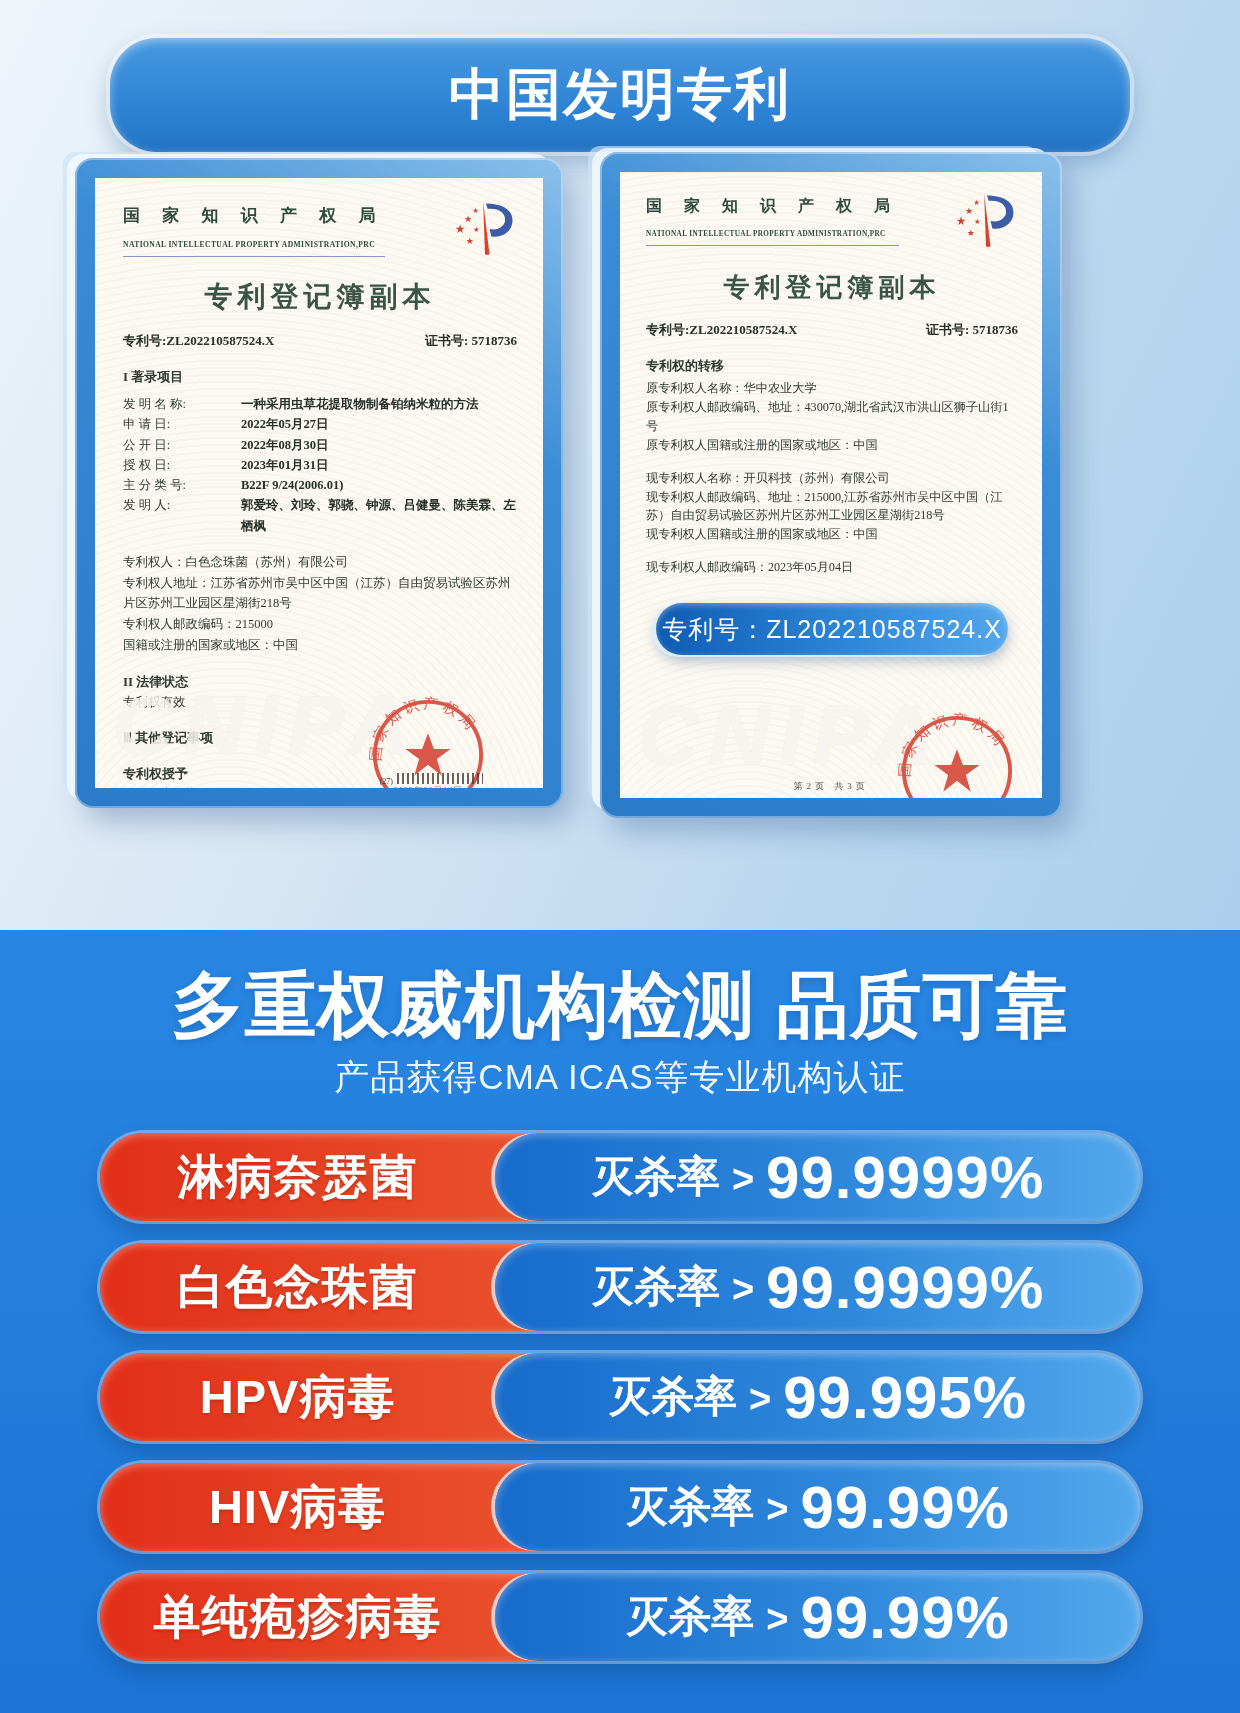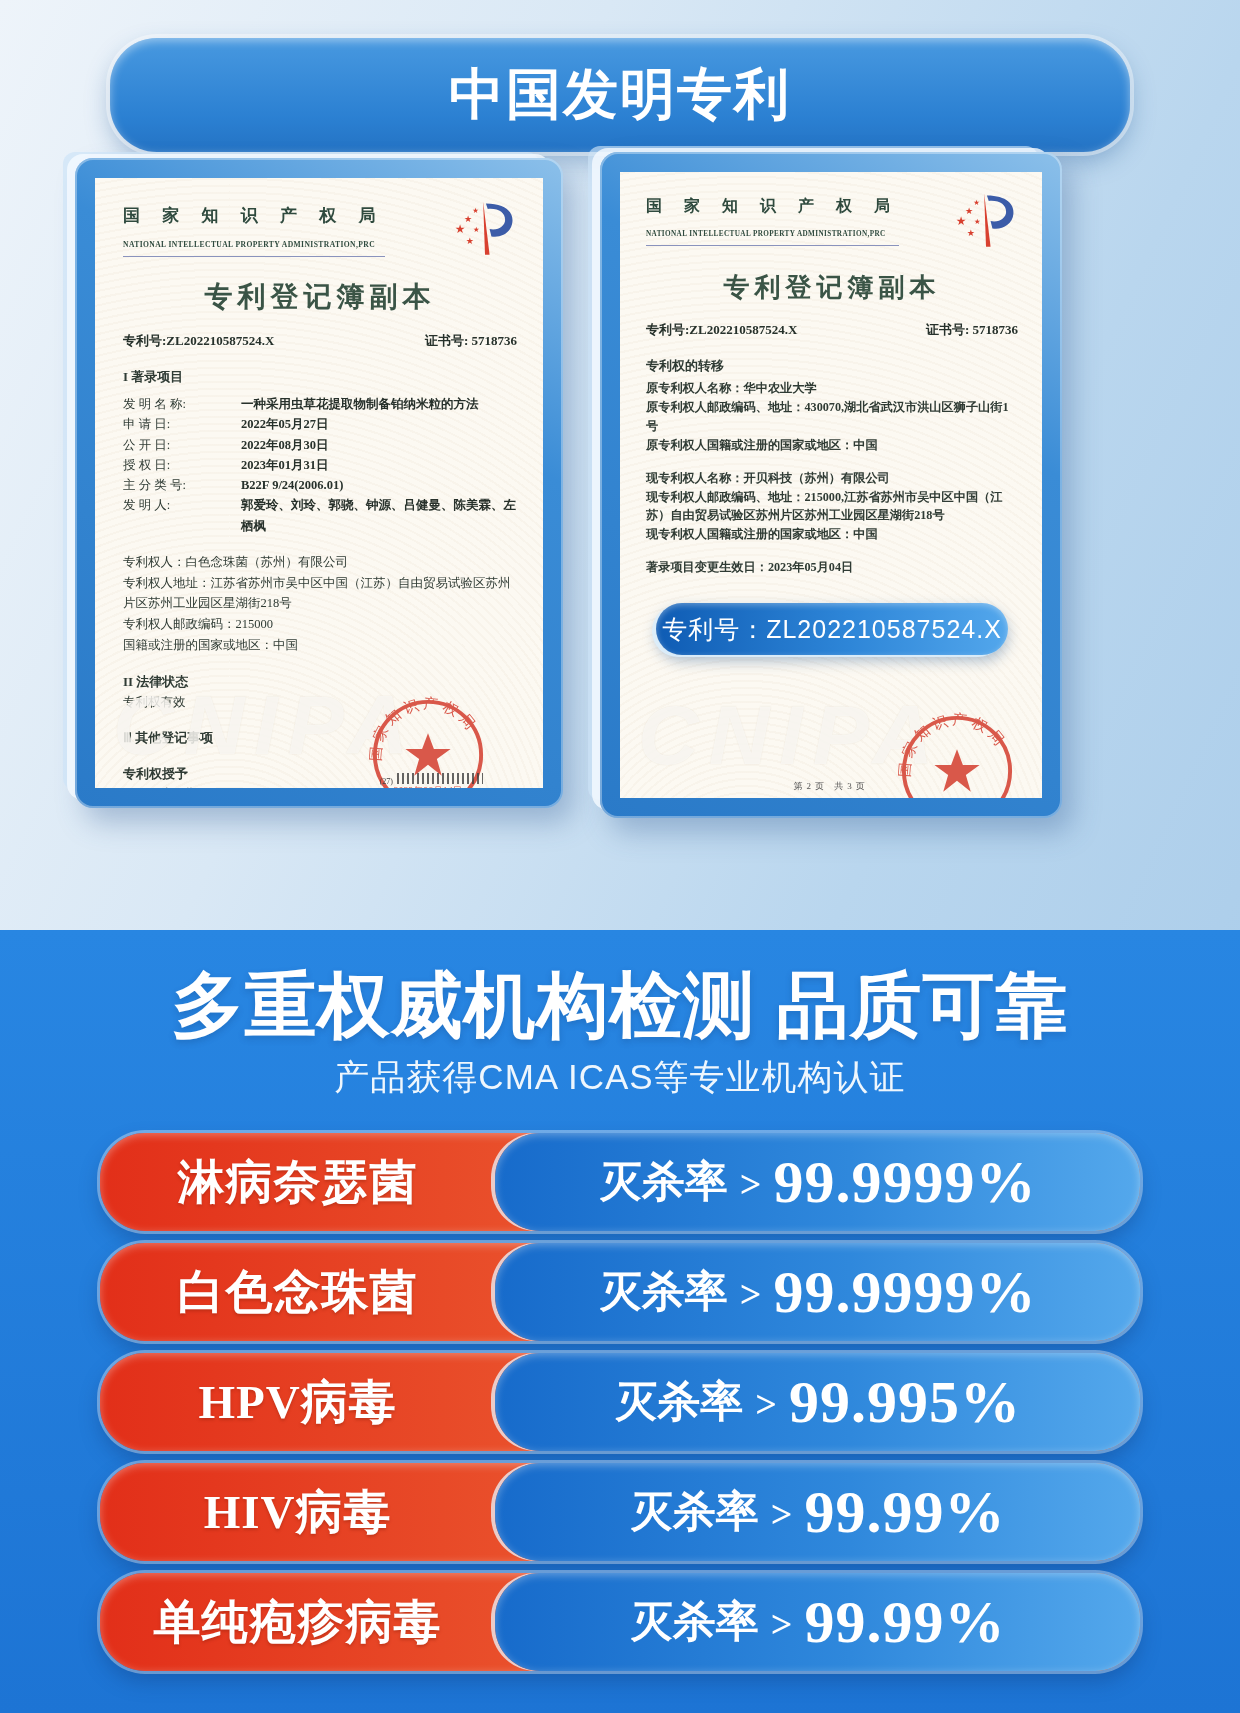--- a/index.html
+++ b/index.html
@@ -47,21 +47,21 @@
   .plain    { font-size:12.5px; margin-top:3px; }
 
   .field { display:flex; font-size:12.5px; line-height:1.62; }
   .fields { margin-top:8px; }
   .flabel { flex:0 0 118px; white-space:nowrap; }
   .fvalue { flex:1; font-weight:600; color:#27312b; }
   .owner  { margin-top:16px; font-size:12.5px; line-height:1.6; }
   .owner div { margin-top:1px; }
 
   .rline { font-size:12.2px; line-height:1.55; }
-  .rblock { margin-top:14px;font-weight:bold; }
+  .rblock { margin-top:14px; }
 
   
   .badge { margin:26px auto 0 auto; width:352px; height:52px; border-radius:26px;
            background:linear-gradient(90deg,#0f5cb4 0%,#2e86d8 55%,#53a7ec 100%);
            box-shadow:-4px 2px 0 rgba(220,238,252,0.9), 0 6px 14px rgba(30,80,140,0.35),
                       inset 0 2px 6px rgba(255,255,255,0.35);
            display:flex; align-items:center; justify-content:center;
            font-family:"Liberation Sans", sans-serif; font-size:25px; color:#fff; letter-spacing:1px; }
 
   
@@ -80,24 +80,24 @@
 
   
   .bottom { position:absolute; left:0; top:930px; width:1240px; height:783px;
             background:linear-gradient(180deg,#2886e2 0%,#1d74d4 100%); }
   .sec-title { position:absolute; top:28px; width:100%; text-align:center;
                font-size:72px; font-weight:900; color:#fff; letter-spacing:1px;
                text-shadow:0 3px 6px rgba(15,60,120,0.25); }
   .sec-sub { position:absolute; top:124px; width:100%; text-align:center;
              font-size:35px; color:#eef6fd; font-weight:400; letter-spacing:1px; }
 
-  .prow { position:absolute; left:100px; width:1040px; height:98px; border-radius:45px;
+  .prow { position:absolute; left:100px; width:1040px; height:88px; border-radius:45px;
           background:linear-gradient(90deg,#e22f19 0%,#ec5c32 55%,#f2854f 100%);
           box-shadow:0 0 0 3px rgba(255,255,255,0.35), 0 10px 20px rgba(15,55,115,0.35),
-                     inset 0 2px 8px rgba(255,255,255,0.35);font-family:Liberation Serif, serif; }
+                     inset 0 2px 8px rgba(255,255,255,0.35); }
   .prow-name { position:absolute; left:0; top:0; width:38%; height:100%;
                display:flex; align-items:center; justify-content:center;
                font-size:47px; font-weight:bold; color:#fff; letter-spacing:1px;
                text-shadow:0 2px 3px rgba(130,30,10,0.35); }
   .prow-blue { position:absolute; left:38%; right:0; top:0; bottom:0; border-radius:45px;
                background:linear-gradient(90deg,#176bcb 0%,#2f88dc 55%,#54a8ec 100%);
                box-shadow:-4px 0 0 rgba(235,245,253,0.75), inset 0 2px 8px rgba(255,255,255,0.35);
                display:flex; align-items:center; justify-content:center; gap:12px; color:#fff; }
   .kill { font-size:43px; font-weight:bold; }
   .gt   { font-size:38px; font-weight:bold; margin-top:4px; }
@@ -225,21 +225,21 @@
         <div class="rline">原专利权人名称：华中农业大学</div>
         <div class="rline">原专利权人邮政编码、地址：430070,湖北省武汉市洪山区狮子山街1号</div>
         <div class="rline">原专利权人国籍或注册的国家或地区：中国</div>
       </div>
       <div class="rblock">
         <div class="rline">现专利权人名称：开贝科技（苏州）有限公司</div>
         <div class="rline">现专利权人邮政编码、地址：215000,江苏省苏州市吴中区中国（江苏）自由贸易试验区苏州片区苏州工业园区星湖街218号</div>
         <div class="rline">现专利权人国籍或注册的国家或地区：中国</div>
       </div>
       <div class="rblock">
-        <div class="rline">著录项目变更生效日：2023年05月04日</div>
+        <div class="rline">现专利权人邮政编码：2023年05月04日</div>
       </div>
       <div class="badge">专利号：ZL202210587524.X</div>
 
       <div class="watermark">CNIPA</div>
       <div class="seal seal-right">
         <svg viewBox="0 0 120 120">
           <circle cx="60" cy="60" r="54" fill="none" stroke="#d9584a" stroke-width="4"></circle>
           <path id="arcR" d="M 16 80 A 48 48 0 1 1 104 80" fill="none"></path>
           <text fill="#d9584a" font-size="15" letter-spacing="4">
             <textPath href="#arcR" startOffset="14">国家知识产权局</textPath>

